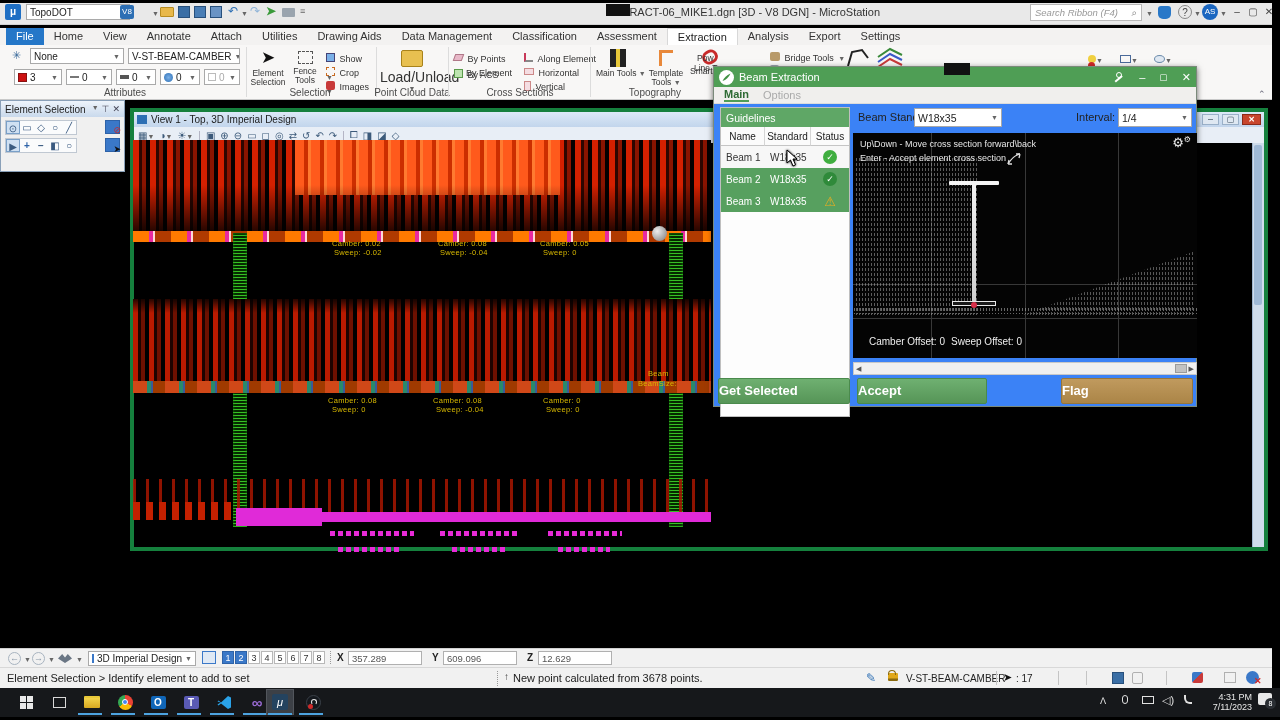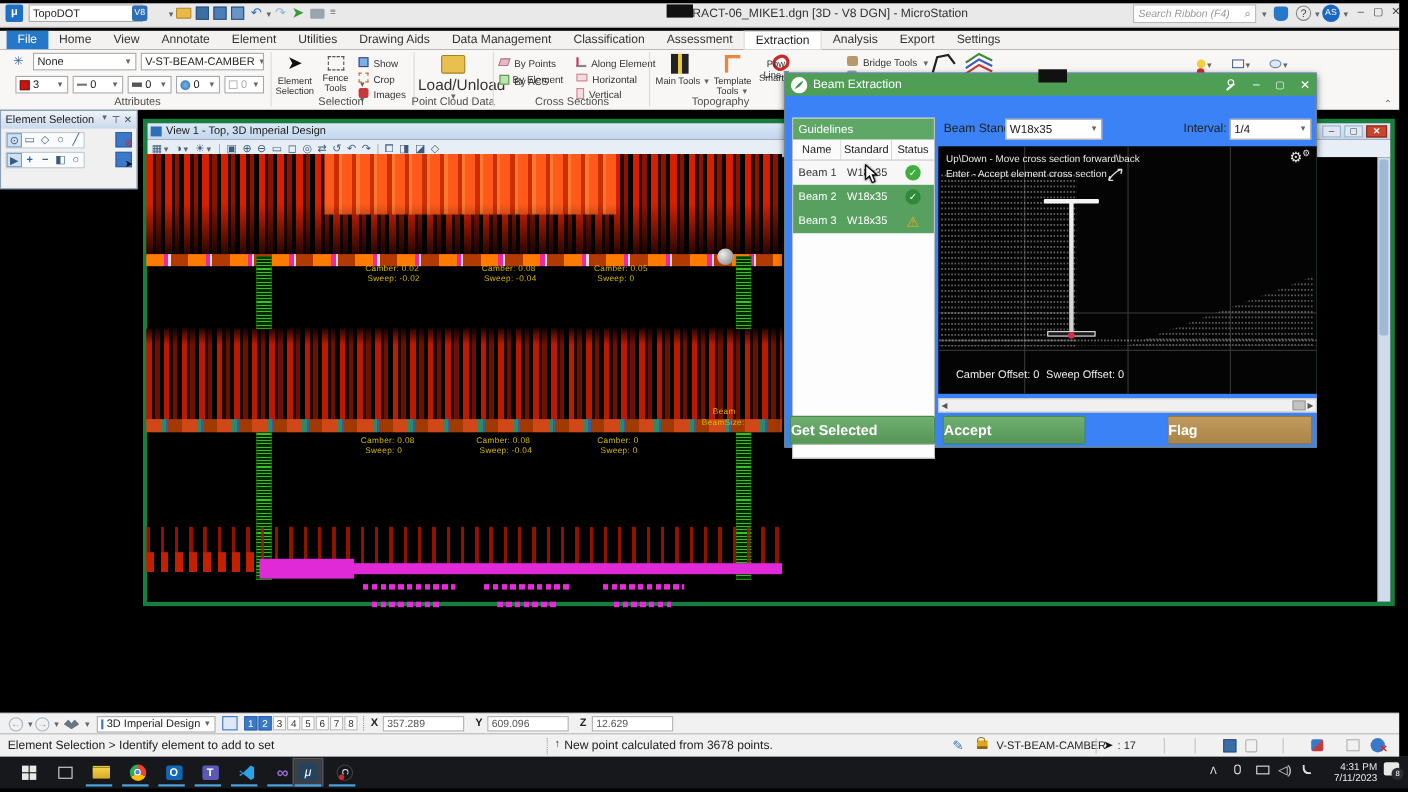--- a/index.html
+++ b/index.html
@@ -135,21 +135,21 @@
     <span class="a winbtn" style="left:1228px;top:4px;">–</span>
     <span class="a winbtn" style="left:1244px;top:4px;">▢</span>
     <span class="a winbtn" style="left:1260px;top:4px;">✕</span>
   </div>
 
   <div class="a" id="tabsrow">
     <span class="rtab file">File</span>
     <span class="rtab">Home</span>
     <span class="rtab">View</span>
     <span class="rtab">Annotate</span>
-    <span class="rtab">Element</span>
+    <span class="rtab">Attach</span>
     <span class="rtab">Utilities</span>
     <span class="rtab">Drawing Aids</span>
     <span class="rtab">Data Management</span>
     <span class="rtab">Classification</span>
     <span class="rtab">Assessment</span>
     <span class="rtab active">Extraction</span>
     <span class="rtab">Analysis</span>
     <span class="rtab">Export</span>
     <span class="rtab">Settings</span>
   </div>
@@ -429,20 +429,24 @@
         <span style="position:relative;width:12px;height:12px;">
           <span style="position:absolute;left:3px;top:1px;width:6px;height:6px;border:1.5px solid #fff;border-radius:50%;"></span>
           <span style="position:absolute;left:1px;top:7px;width:9px;height:1.5px;background:#fff;transform:rotate(-40deg);"></span>
         </span>
         <span>–</span>
         <span style="font-size:9px;">▢</span>
         <span>✕</span>
       </span>
     </div>
     <div class="a redact" style="left:230px;top:-4px;width:26px;height:12px;"></div>
+    <div class="a" id="dlgtabs">
+      <span class="dtab active">Main</span>
+      <span class="dtab inactive">Options</span>
+    </div>
 
     <div class="a" id="guidelines">
       <div id="ghdr">Guidelines</div>
       <div style="display:flex;">
         <span class="gth" style="width:44px;">Name</span>
         <span class="gth" style="width:46px;">Standard</span>
         <span class="gth" style="width:38px;border-right:none;">Status</span>
       </div>
       <div class="grow plain">
         <span class="gcell" style="width:44px;">Beam 1</span>

